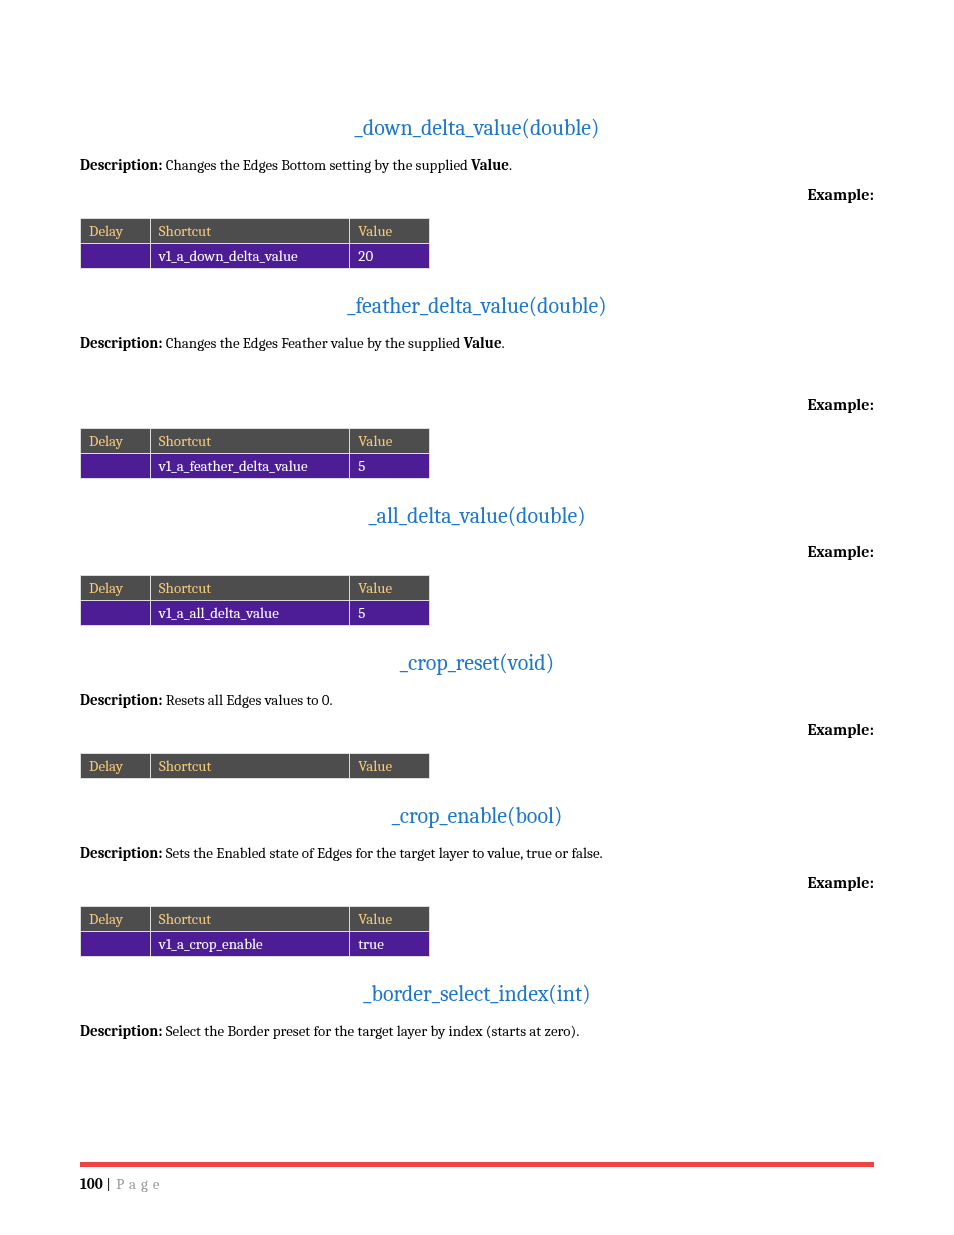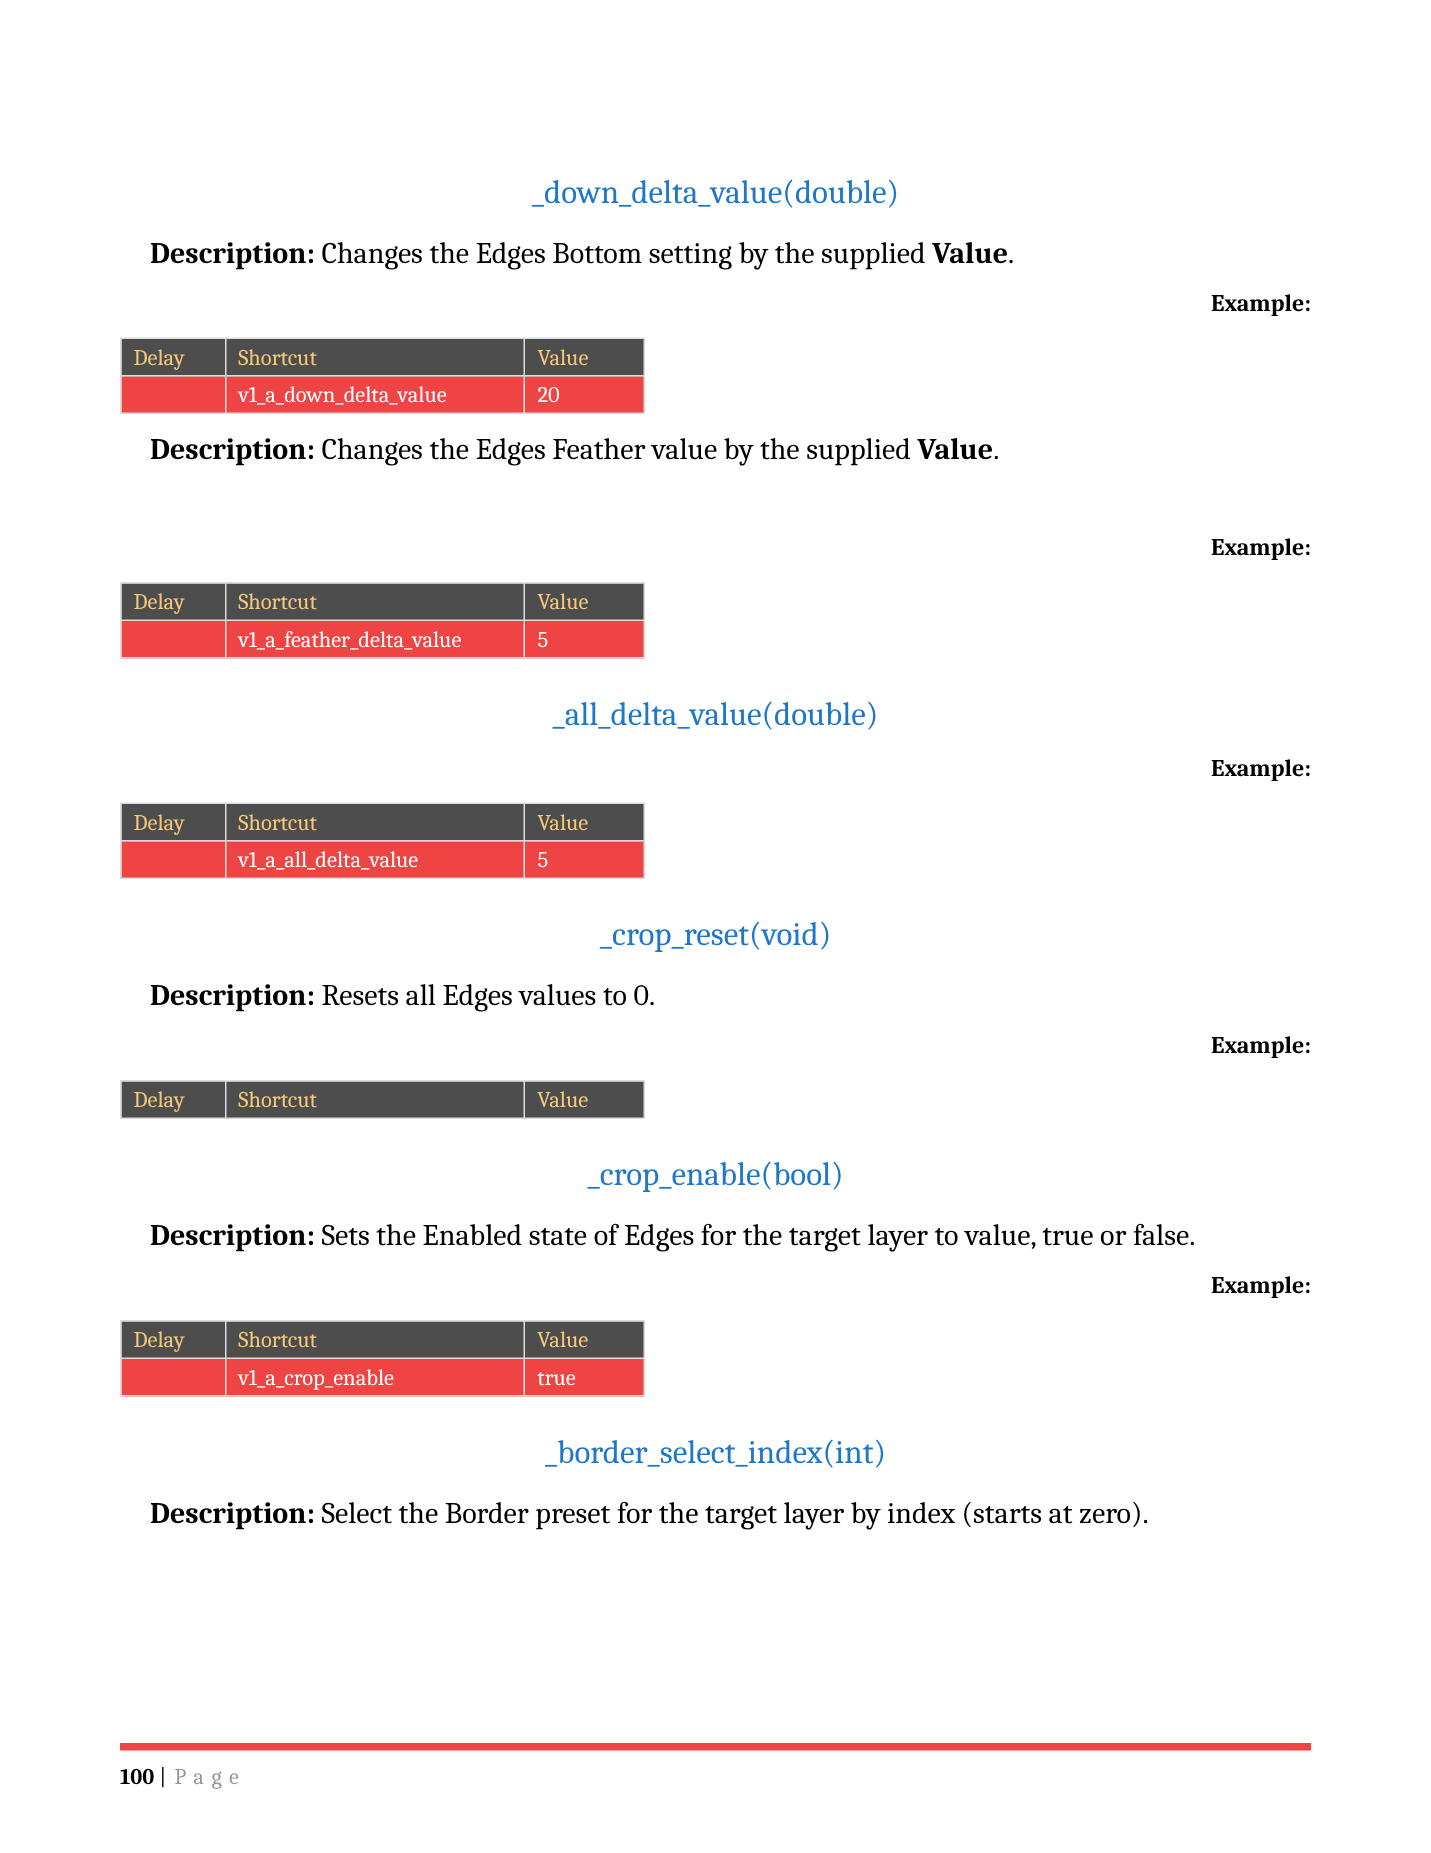--- a/index.html
+++ b/index.html
@@ -19,24 +19,23 @@
     font-size: 22px;
     font-weight: normal;
     margin-bottom: 14px;
     margin-top: 24px;
     text-align: center;
   }
   .section-title.first {
     margin-top: 0;
   }
   .desc-line {
-    font-size: 20px;
+    font-size: 15px;
     margin-bottom: 10px;
     line-height: 1.4;
-    margin-left: 20px;
   }
   .desc-label {
     font-weight: bold;
   }
   .value-bold {
     font-weight: bold;
   }
   .example-label {
     font-weight: bold;
     font-size: 16px;
@@ -55,21 +54,21 @@
   }
   table.shortcut th {
     background: #4d4d4d;
     color: #f5c97a;
     font-weight: normal;
     text-align: left;
     padding: 3px 8px;
     border: 1px solid #dcdcdc;
   }
   table.shortcut td {
-    background: #ef4444;
+    background: #4c1d95;
     color: #ffffff;
     padding: 3px 8px;
     border: 1px solid #dcdcdc;
   }
   table.shortcut .col-delay { width: 70px; }
   table.shortcut .col-shortcut { width: 200px; }
   table.shortcut .col-value { width: 80px; }
   .footer {
     position: absolute;
     left: 80px;
@@ -107,20 +106,21 @@
       <th class="col-value">Value</th>
     </tr>
     <tr>
       <td></td>
       <td>v1_a_down_delta_value</td>
       <td>20</td>
     </tr>
   </tbody>
     </table>
 
+  <div class="section-title">_feather_delta_value(double)</div>
   <div class="desc-line">
     <span class="desc-label">Description:</span>
     <span>Changes the Edges Feather value by the supplied </span><span class="value-bold">Value</span><span>.</span>
   </div>
   <div class="example-spacer"></div>
   <div class="example-label">Example:</div>
   <table class="shortcut">
     <tbody>
         <tr>
       <th class="col-delay">Delay</th>

